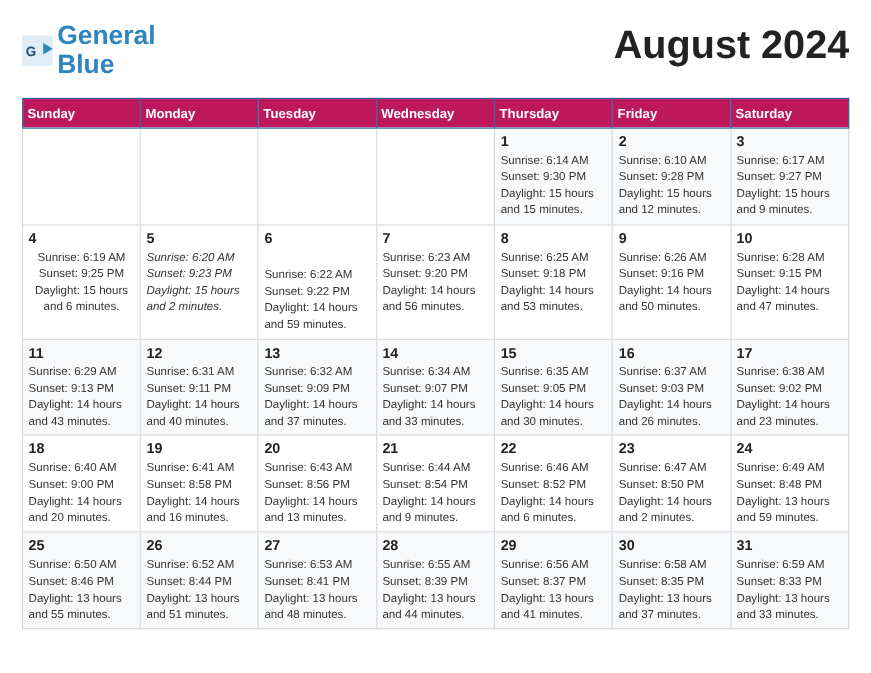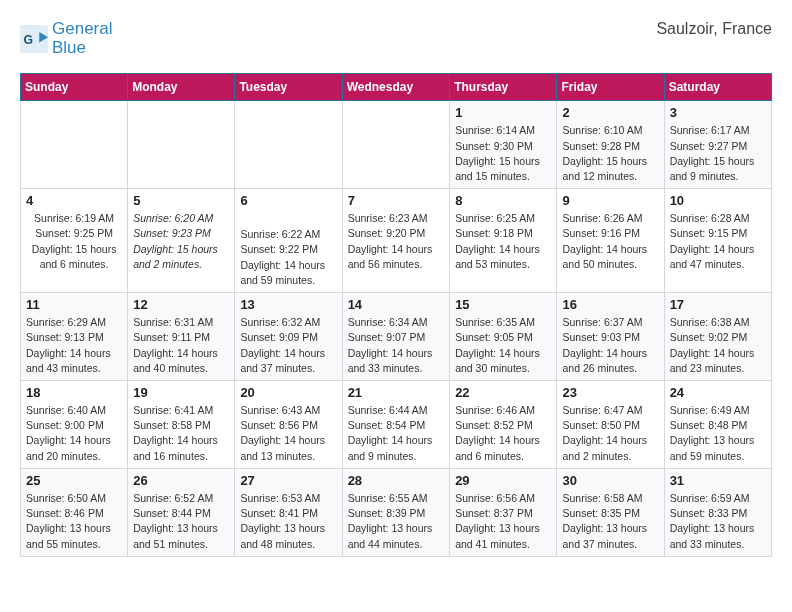--- a/index.html
+++ b/index.html
@@ -14,22 +14,22 @@
       display: flex;
       justify-content: space-between;
       align-items: flex-start;
       margin-bottom: 16px;
     }
     .logo {
       display: flex;
       align-items: center;
     }
     .logo-text {
-      font-size: 17px;
-      font-weight: normal;
+      font-size: 24px;
+      font-weight: bold;
       color: #1a5276;
       line-height: 1.1;
     }
     .logo-text span {
       color: #2e86c1;
     }
     .logo-icon {
       width: 28px;
       height: 28px;
       margin-right: 4px;
@@ -98,21 +98,21 @@
       <polygon points="22,8 32,14 22,20" fill="#2e86c1"></polygon>
     </svg>
     <div>
       <div class="logo-text">
         <span>General</span><br>
         <span style="color:#2e86c1">Blue</span>
       </div>
     </div>
   </div>
   <div class="title-block">
-    <div class="location">Saulzoir, France</div>
+    <div class="month-title">August 2024</div>
   </div>
 </div>
 
 <table>
   <thead>
     <tr id="weekday-header">
         <th>Sunday</th>
         <th>Monday</th>
         <th>Tuesday</th>
         <th>Wednesday</th>

